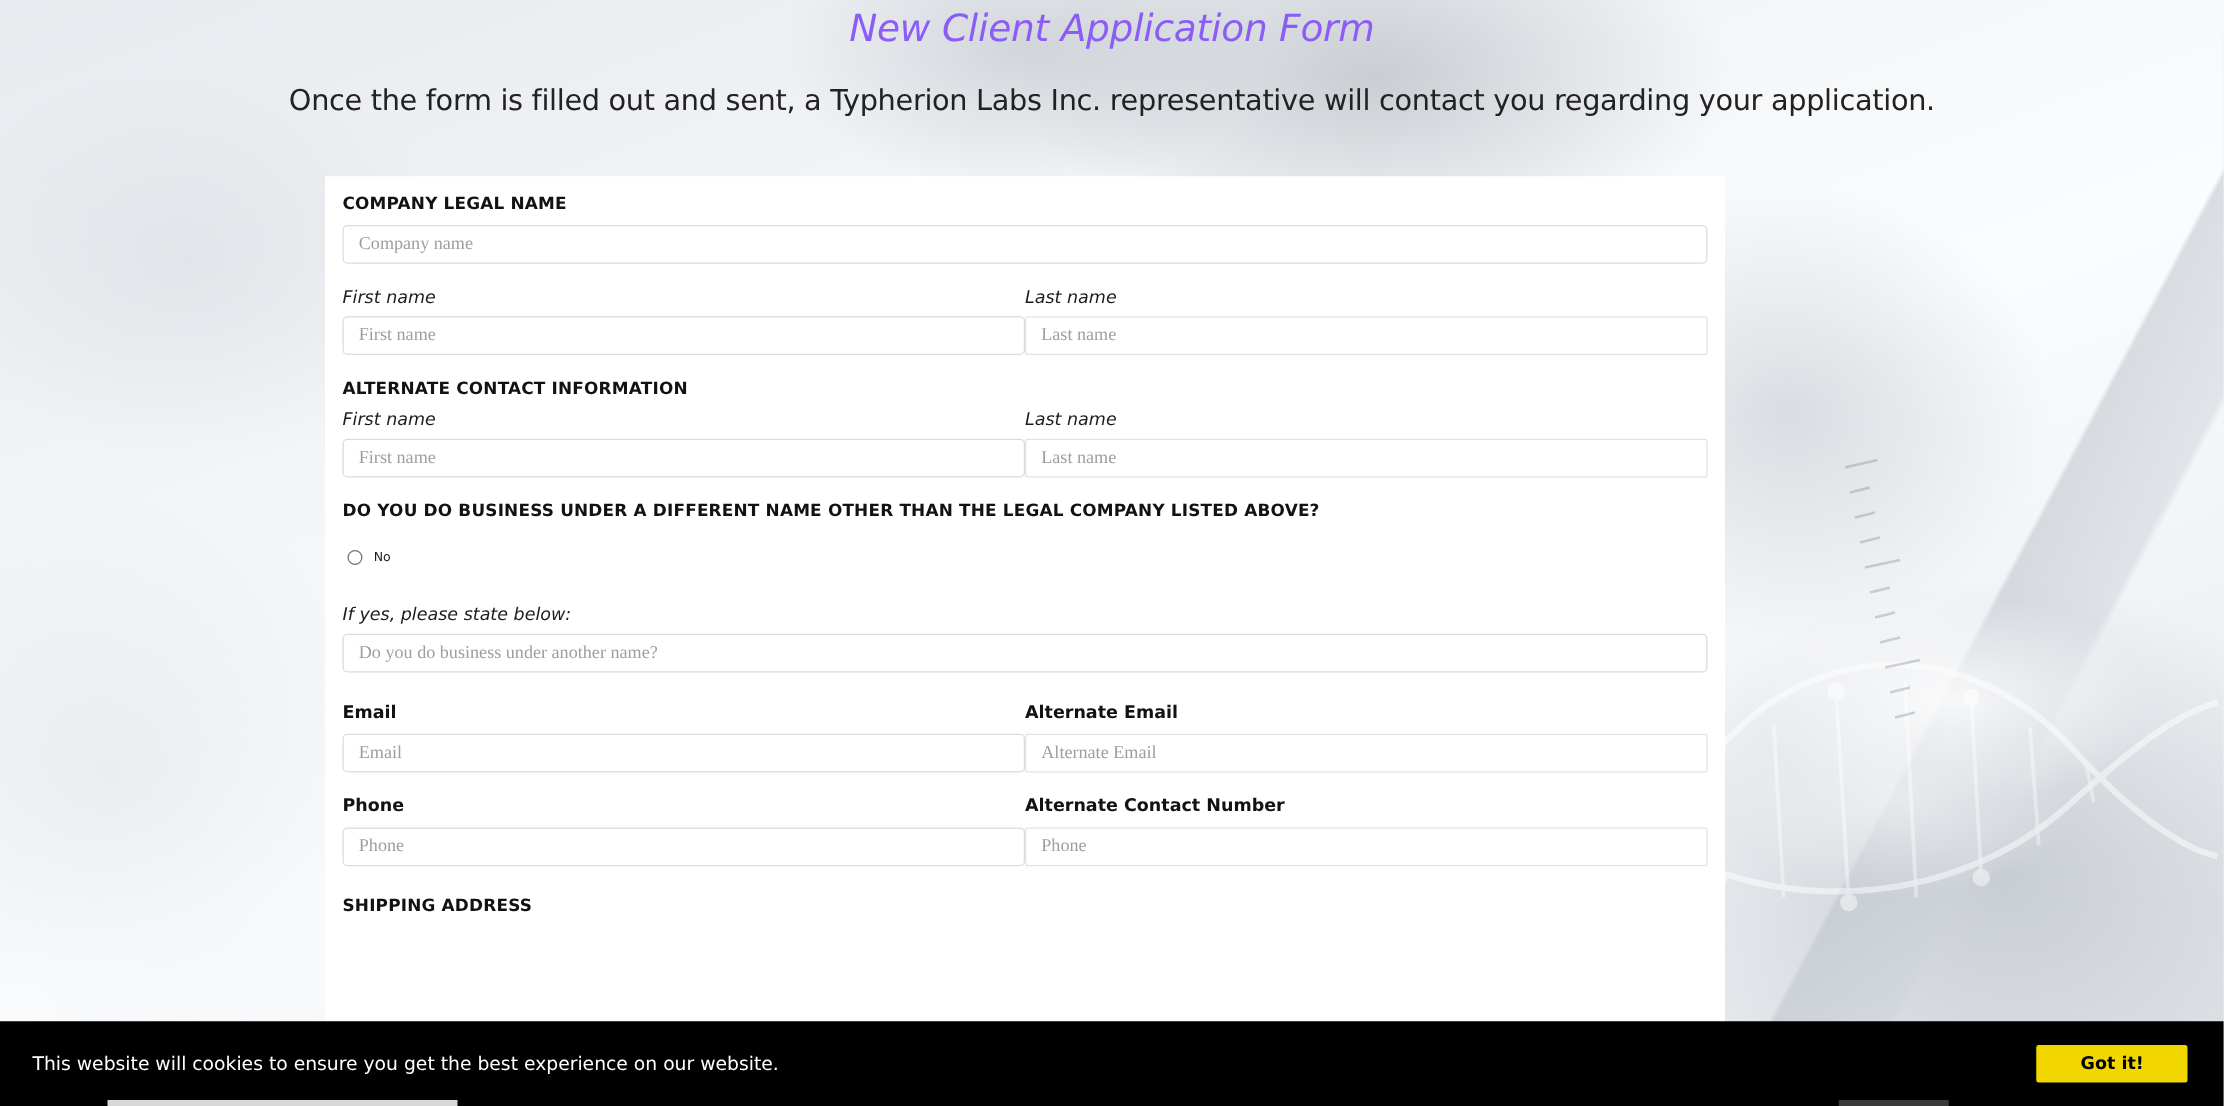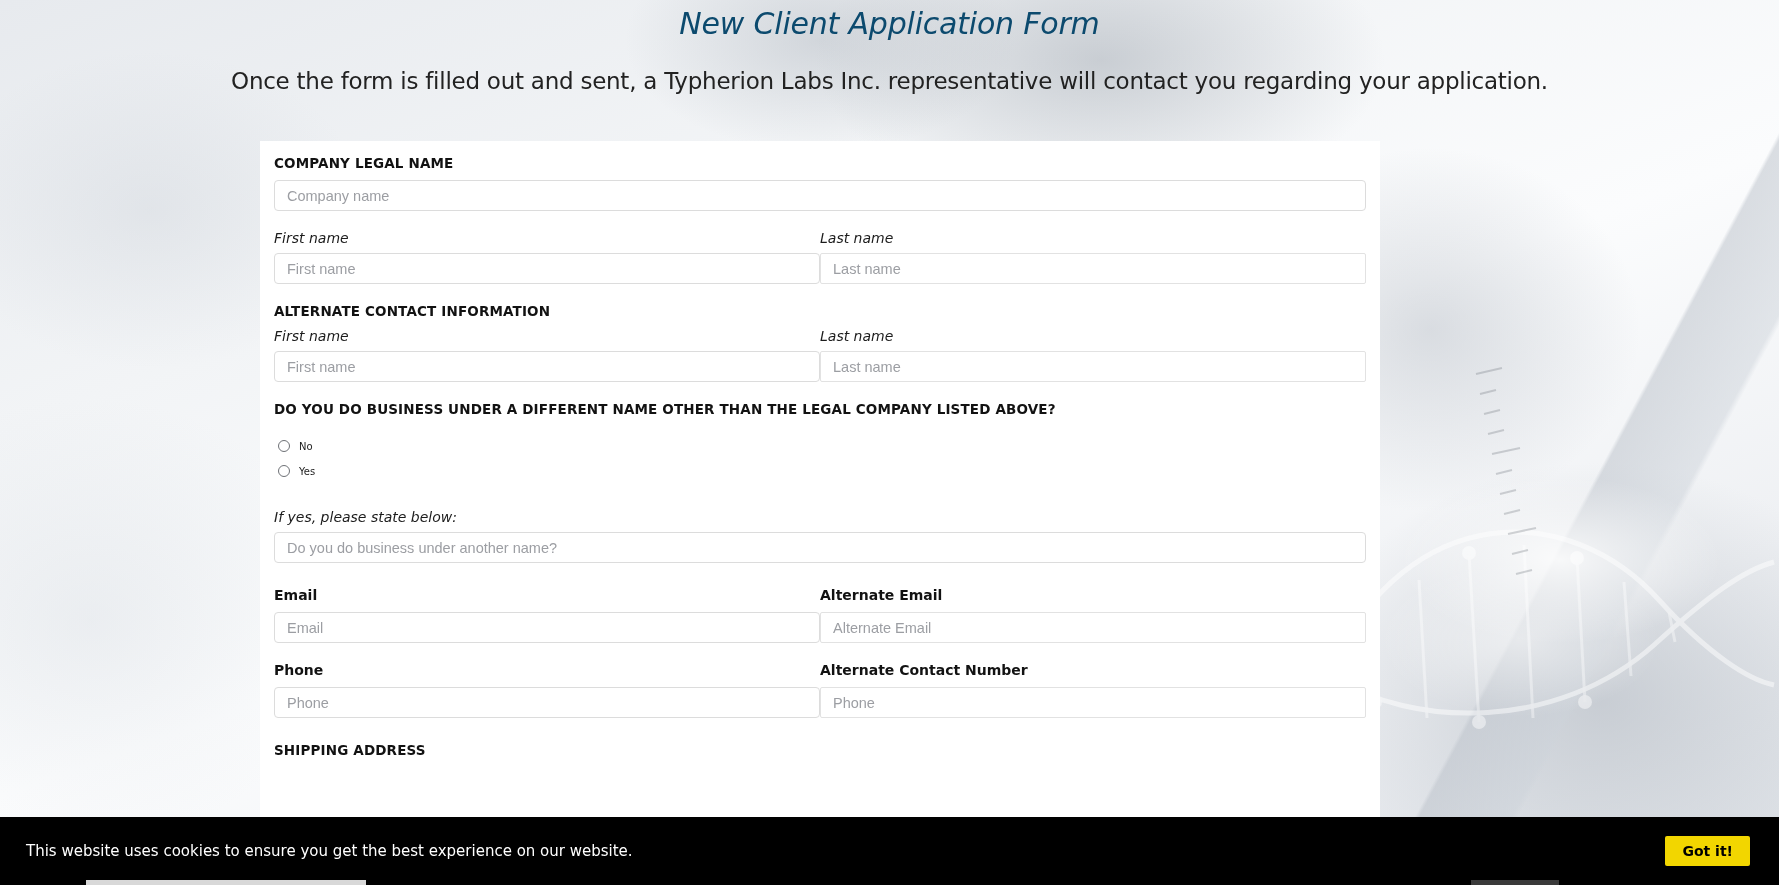--- a/index.html
+++ b/index.html
@@ -56,21 +56,21 @@
     position: relative;
     text-align: center;
     padding-top: 4px;
   }
   .page-title {
     font-family: "DejaVu Sans", sans-serif;
     font-style: italic;
     font-weight: 400;
     font-size: 30px;
     line-height: 40px;
-    color: #0c4a6e;
+    color: #8b5cf6;
     letter-spacing: -0.2px;
   }
   .page-subtitle {
     font-family: "DejaVu Sans", sans-serif;
     font-weight: 400;
     font-size: 23px;
     line-height: 30px;
     color: #222222;
     margin-top: 22px;
     letter-spacing: -0.25px;
@@ -111,21 +111,21 @@
   }
 
   .field-input {
     display: block;
     width: 100%;
     height: 31px;
     border: 1px solid #dcdcdc;
     border-radius: 4px;
     background: #ffffff;
     padding: 0 12px;
-    font-family: Liberation Sans, sans-serif;
+    font-family: Liberation Serif, serif;
     font-size: 14.5px;
     color: #222;
     outline: none;
   }
   .field-input::placeholder { color: #9c9ea3; opacity: 1; }
   .field-input.square { border-radius: 2px; border-color: #e2e2e2; }
 
   .row2 {
     display: flex;
     align-items: flex-end;
@@ -180,21 +180,21 @@
     right: 29px;
     top: 50%;
     transform: translateY(-50%);
     background: #f2d600;
     border: none;
     border-radius: 2px;
     color: #000000;
     font-family: "DejaVu Sans", sans-serif;
     font-size: 14px;
     font-weight: 700;
-    padding: 7px 17px;
+    padding: 7px 35px;
     cursor: pointer;
   }
   .bottom-strip {
     position: absolute;
     left: 86px; bottom: 0;
     width: 280px; height: 5px;
     background: #d8d8d8;
     z-index: 60;
   }
   .bottom-strip-2 {
@@ -292,24 +292,20 @@
     <div class="gap-md"></div>
 
     <div class="section-heading">DO YOU DO BUSINESS UNDER A DIFFERENT NAME OTHER THAN THE LEGAL COMPANY LISTED ABOVE?</div>
 
     <div class="gap-sm"></div>
 
     <label class="radio-row">
       <span class="radio-dot"></span>
       <span class="radio-label">No</span>
     </label>
-    <label class="radio-row">
-      <span class="radio-dot"></span>
-      <span class="radio-label">Yes</span>
-    </label>
 
     <div class="gap-md"></div>
 
     <div class="field-label">If yes, please state below:</div>
     <input class="field-input" type="text" placeholder="Do you do business under another name?" style="">
 
     <div class="gap-lg"></div>
 
     <div class="row2">
       <div class="col">
@@ -336,17 +332,17 @@
     </div>
 
     <div class="gap-lg"></div>
 
     <div class="section-heading">SHIPPING ADDRESS</div>
 
   </div>
 </div>
 
 <div class="cookie-bar">
-  <div class="cookie-text">This website uses cookies to ensure you get the best experience on our website.</div>
+  <div class="cookie-text">This website will cookies to ensure you get the best experience on our website.</div>
   <button class="cookie-btn">Got it!</button>
 </div>
 <div class="bottom-strip"></div>
 <div class="bottom-strip-2"></div>
 
 </body></html>

